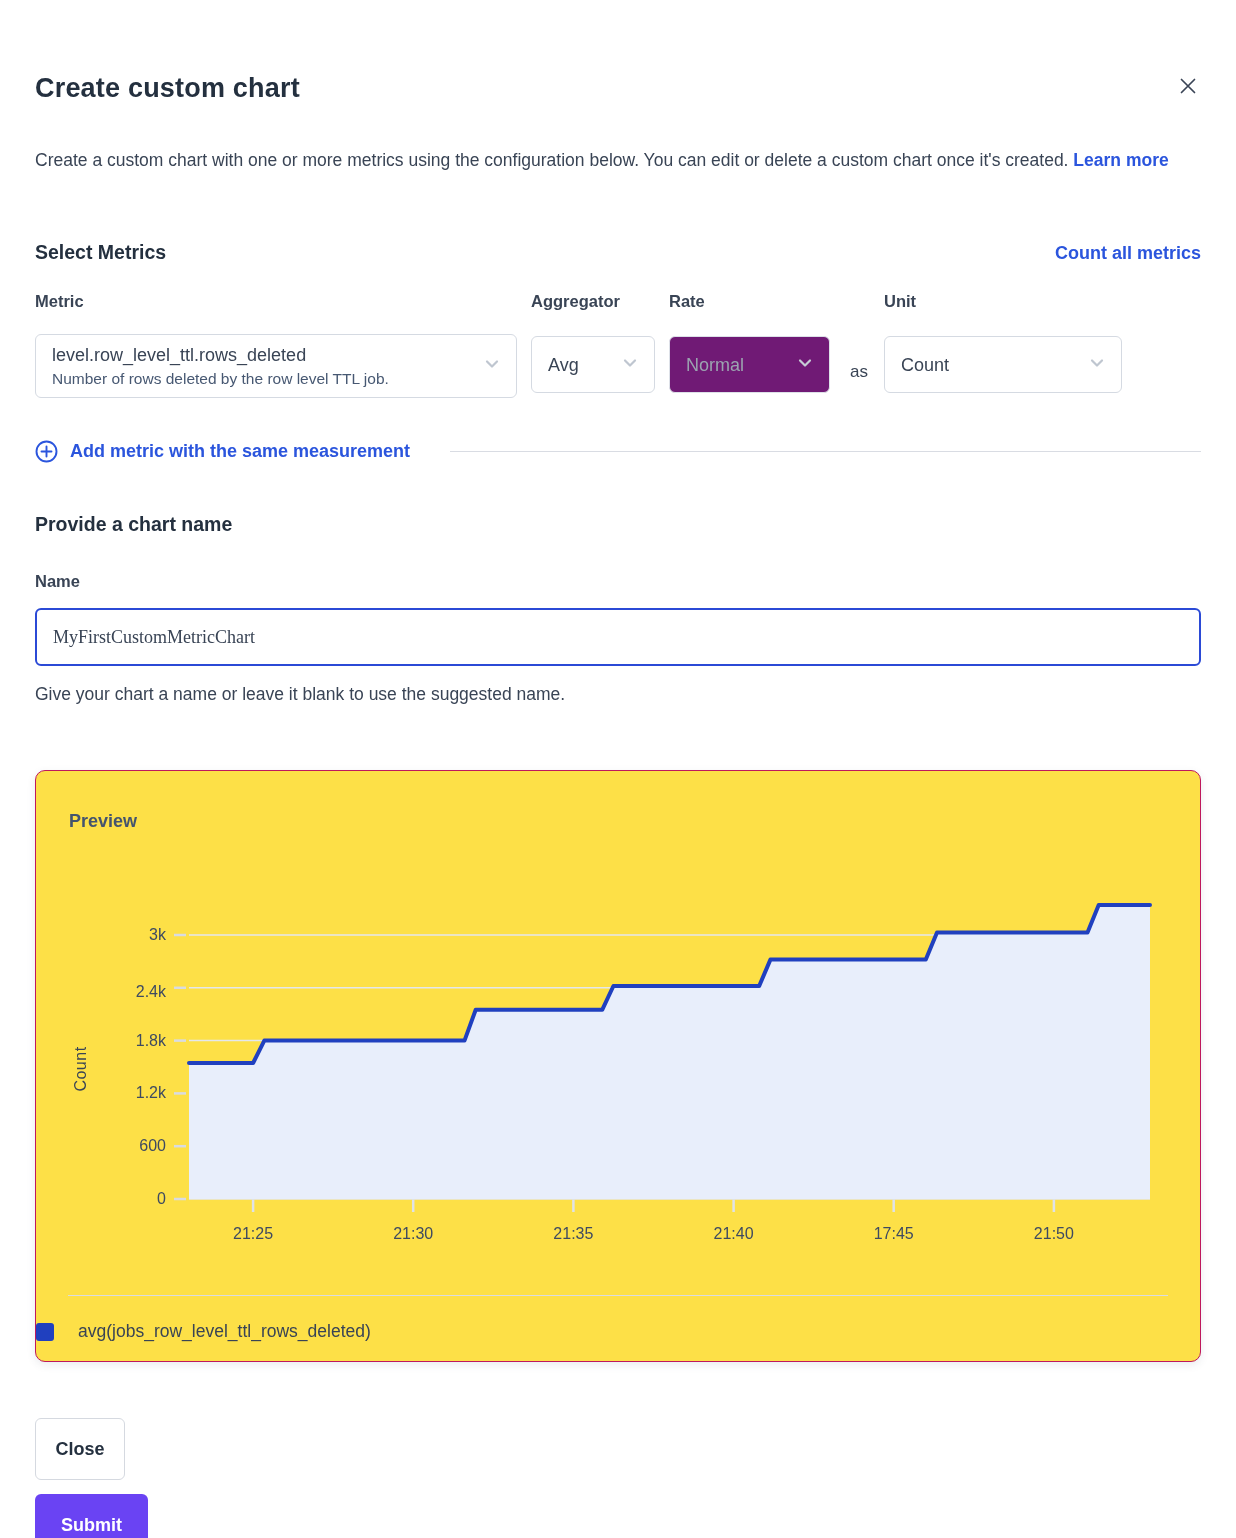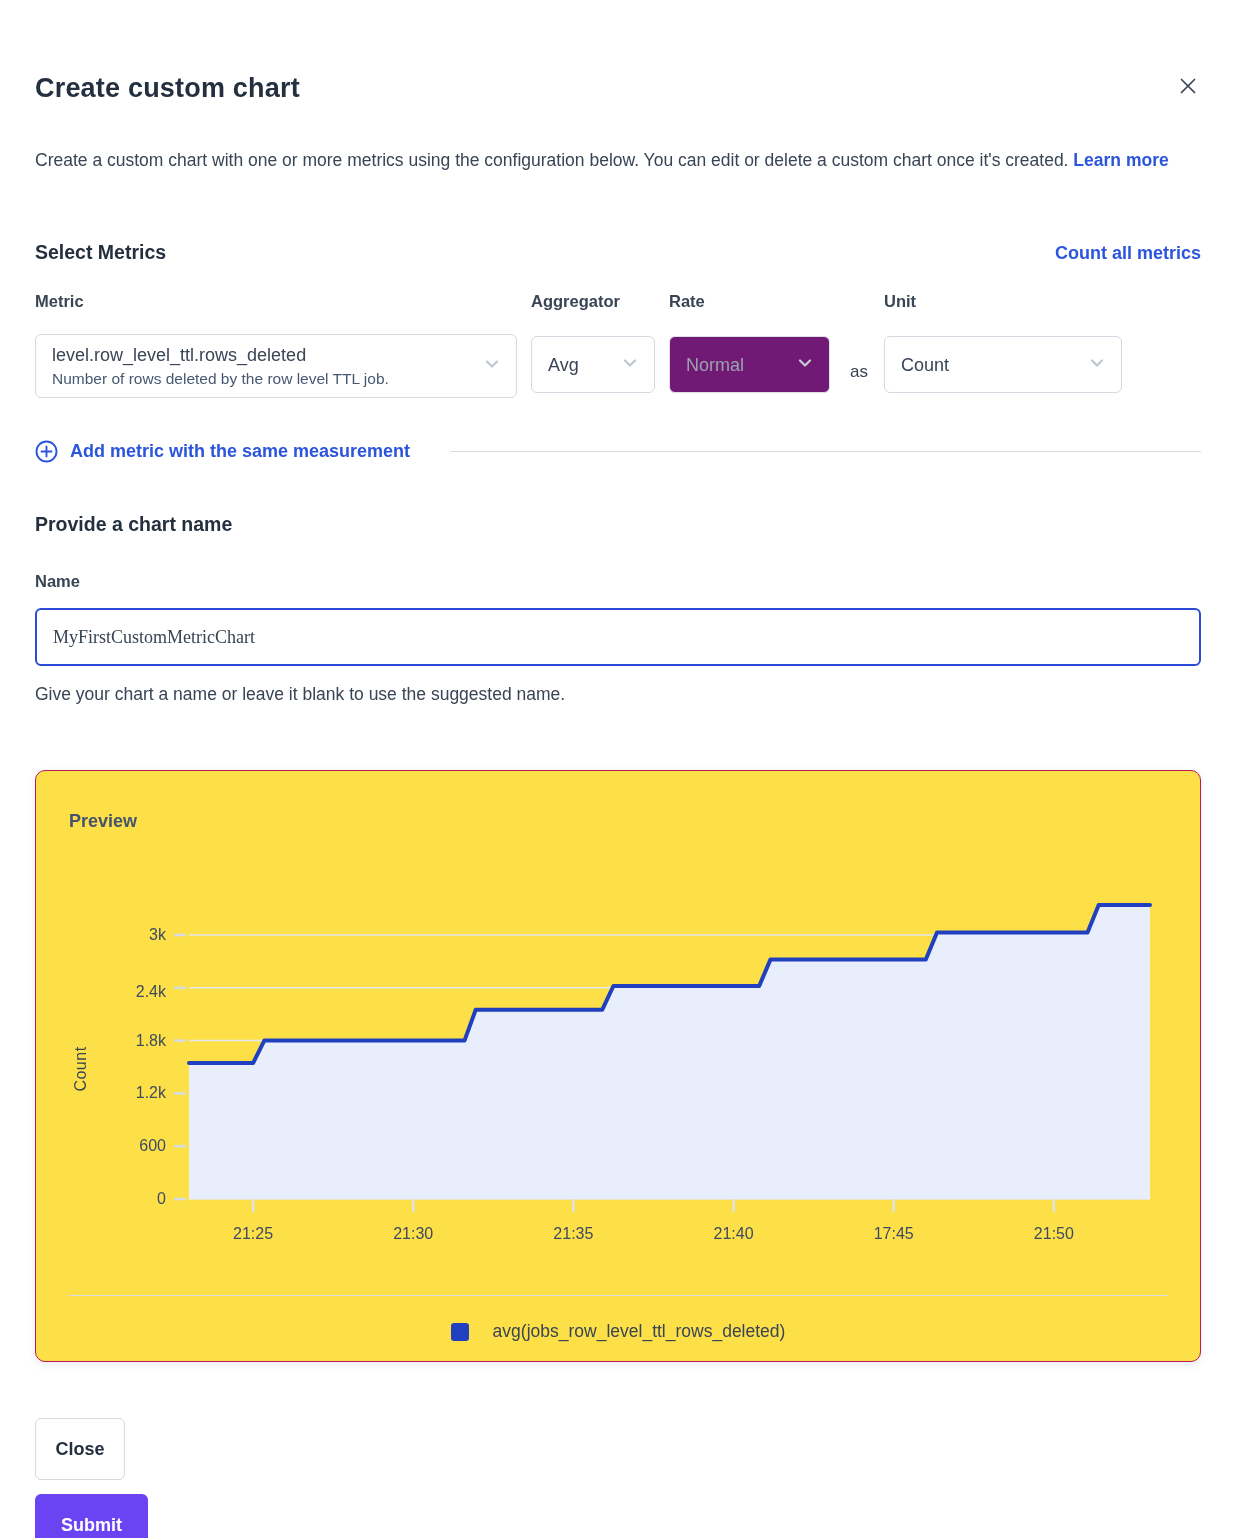--- a/index.html
+++ b/index.html
@@ -60,21 +60,21 @@
   .preview-heading { position: absolute; left: 33px; top: 40px; font-size: 18px; font-weight: 700; color: #44546e; }
   .chart-svg { position: absolute; left: 138px; top: 120px; overflow: visible; }
   .y-labels span { position: absolute; right: 0; width: 90px; text-align: right;
                    font-size: 16px; line-height: 22px; color: #3e4a61; }
   .y-labels { position: absolute; left: 40px; top: 0; width: 90px; height: 100%; }
   .x-labels span { position: absolute; top: 452px; transform: translateX(-50%);
                    font-size: 16px; line-height: 22px; color: #3e4a61; white-space: nowrap; }
   .y-axis-title { position: absolute; left: -23px; top: 287px; width: 140px; height: 22px; text-align: center;
                   font-size: 16px; color: #394455; transform: rotate(-90deg); transform-origin: 50% 50%; letter-spacing: .5px; }
   .legend-divider { position: absolute; left: 32px; right: 32px; top: 524px; height: 1px; background: #d9dce3; }
-  .legend { position: absolute; left: 0; right: 0; top: 550px; display: flex; justify-content: center; align-items: center; gap: 24px; }
+  .legend { position: absolute; left: 0; right: 0; top: 550px; display: flex; align-items: center; gap: 24px; }
   .legend-swatch { width: 18px; height: 18px; border-radius: 3px; background: #2040bf; }
   .legend-label { font-size: 17.5px; color: #394455; }
 
   
   .footer { margin-top: 56px; display: flex; justify-content: center; gap: 14px; padding-bottom: 35px; flex-direction: column; }
   .btn { font-family: "Liberation Sans", sans-serif; font-size: 18px; font-weight: 700; border-radius: 6px; cursor: pointer; }
   .btn-close { width: 90px; height: 62px; background: #fff; border: 1px solid #d5d9e0; color: #24303f; }
   .btn-submit { width: 113px; height: 63px; background: #6a43f3; border: none; color: #ffffff; }
 </style>
 </head>

